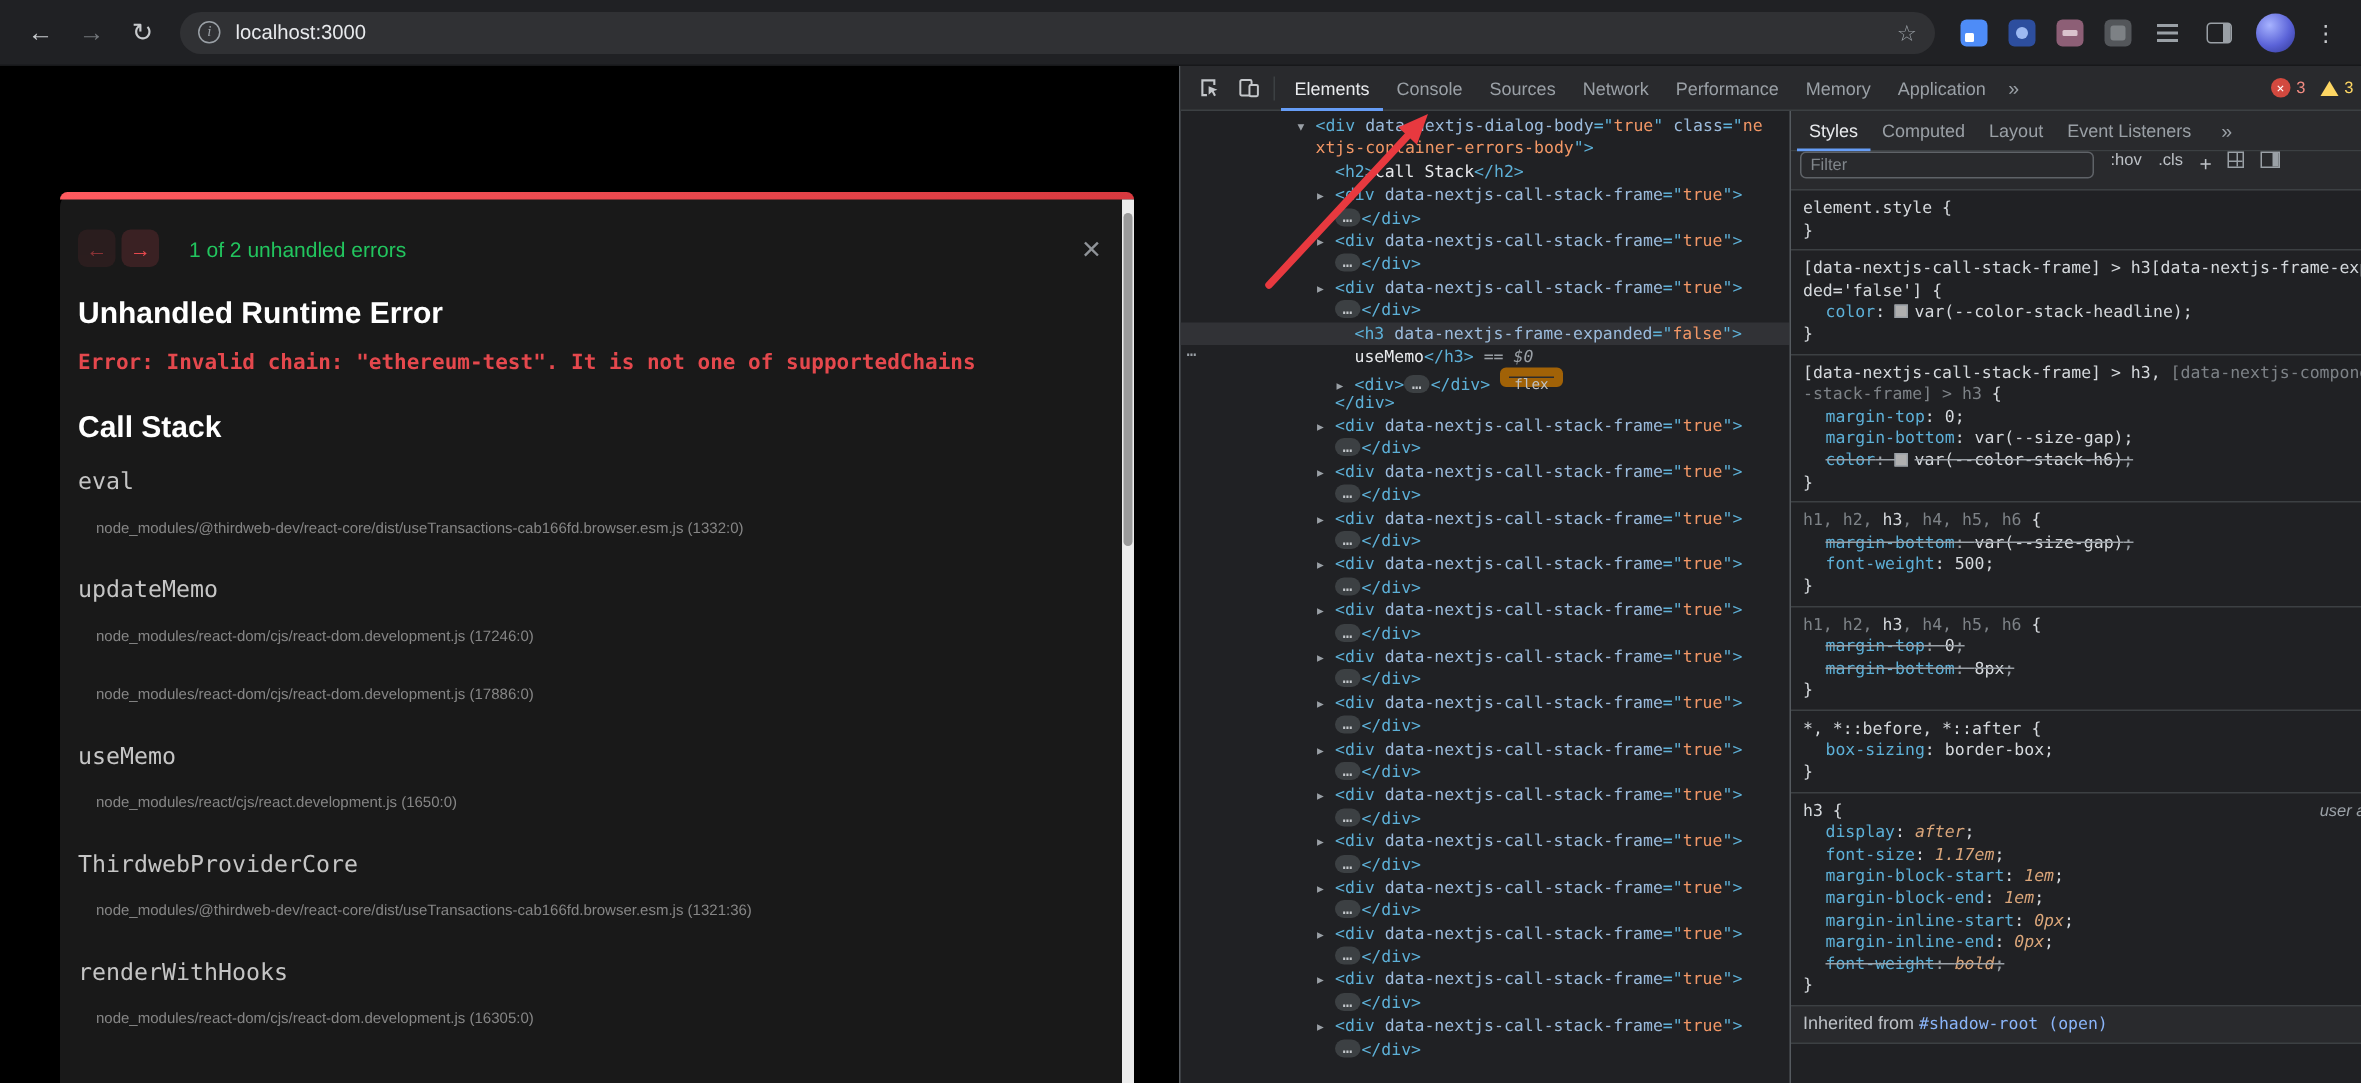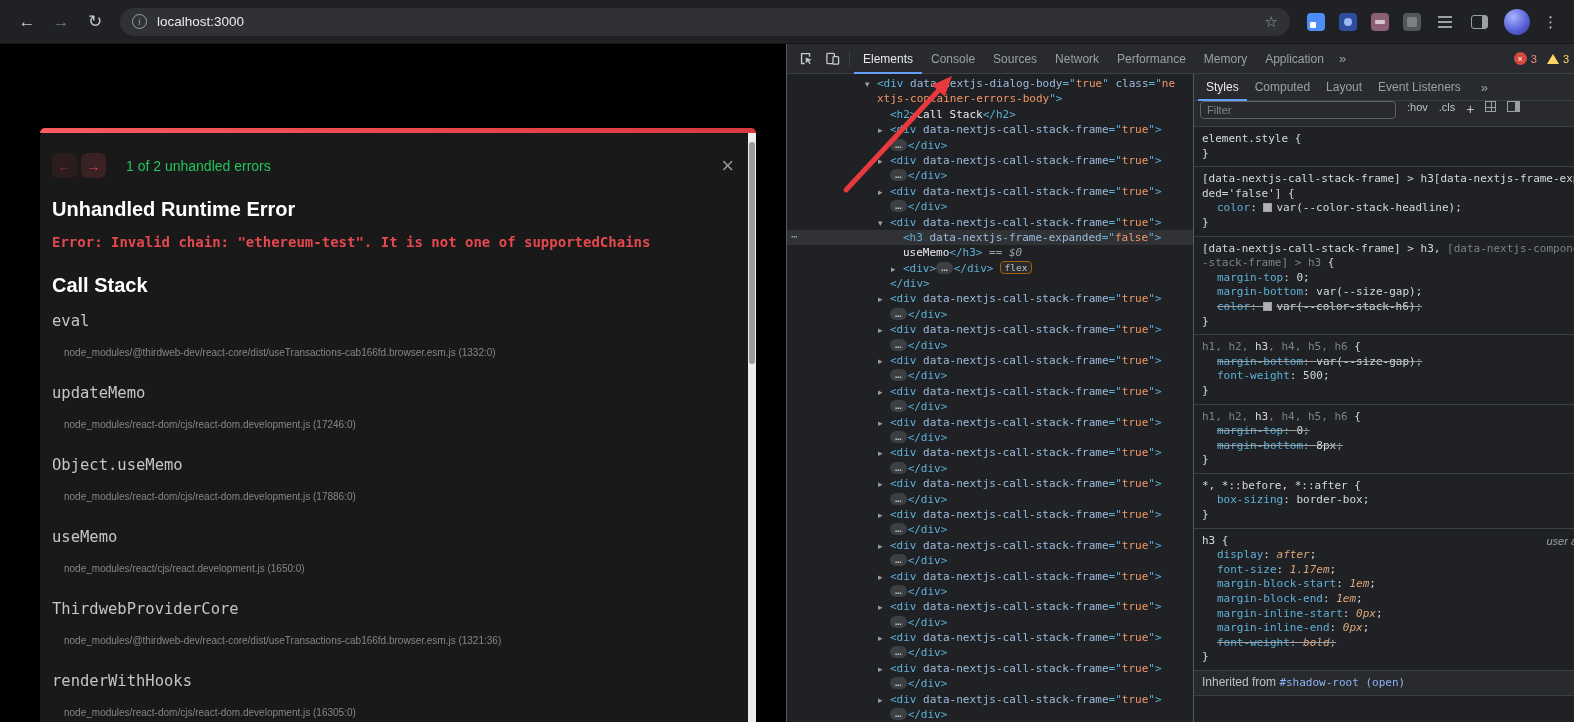--- a/index.html
+++ b/index.html
@@ -65,21 +65,21 @@
   .dt-body{flex:1;display:flex;min-height:0}
 
   
   .dom-pane{width:406px;position:relative;overflow:hidden;font-family:"DejaVu Sans Mono",monospace;font-size:11px;padding-top:2px;flex:0 0 auto}
   .tree-line{height:15.4px;line-height:15.4px;white-space:pre;color:#e8eaed}
   .tree-line.hl{background:#313236}
   .caret{display:inline-block;width:12px;color:#9aa0a6;font-size:9px;font-family:"DejaVu Sans",sans-serif}
   .s-tag{color:#5db0d7}.s-attr{color:#9bbbdc}.s-pun{color:#5db0d7}.s-val{color:#f29766}.s-txt{color:#e8eaed}
   .s-eq{color:#9aa0a6}.s-dollar{color:#9aa0a6;font-style:italic}
   .s-ell{display:inline-block;background:#3c4043;color:#c3c7cb;border-radius:7px;padding:0 5px;height:12px;line-height:12px;font-size:11px;vertical-align:1px;margin-right:1px}
-  .s-badge{display:inline-block;border:1px solid #a16207;background:#2a2b2e;color:#bdc1c6;border-radius:4px;padding:0 4px;height:13px;line-height:12px;font-size:9.5px;vertical-align:1px;margin-left:6px}
+  .s-badge{display:inline-block;border:6px solid #a16207;background:#2a2b2e;color:#bdc1c6;border-radius:4px;padding:0 4px;height:13px;line-height:12px;font-size:9.5px;vertical-align:1px;margin-left:6px}
   .gutter-dots{position:absolute;left:4px;top:156px;color:#9aa0a6;font-size:11px;letter-spacing:1px}
 
   
   .styles-pane{flex:1;display:flex;flex-direction:column;border-left:1px solid #555a5f;min-width:0;position:relative}
   .sp-tabs{height:27px;background:#292a2d;border-bottom:1px solid #3c4043;display:flex;align-items:center;padding:0 4px;flex:0 0 auto}
   .sp-tab{padding:0 8px;font-size:12px;color:#9aa0a6;height:27px;display:flex;align-items:center;white-space:nowrap}
   .sp-tab.sel{color:#e8eaed;box-shadow:inset 0 -2px 0 #669df6}
   .sp-more{color:#9aa0a6;font-size:13px;padding:0 6px;margin-left:6px}
   .sp-toolbar{height:26px;background:#292a2d;border-bottom:1px solid #3c4043;display:flex;align-items:flex-start;padding:0 6px;gap:11px;flex:0 0 auto}
   .filter-input{width:196px;height:18px;background:transparent;border:1px solid #5f6368;border-radius:4px;color:#e8eaed;font-size:11px;padding:0 6px;outline:none;font-family:"Liberation Sans",sans-serif}
@@ -159,21 +159,20 @@
     <div id="frames">
         <div class="frame">
           <div class="frame-name">eval</div>
           <div class="frame-loc">node_modules/@thirdweb-dev/react-core/dist/useTransactions-cab166fd.browser.esm.js (1332:0)</div>
         </div>
         <div class="frame">
           <div class="frame-name">updateMemo</div>
           <div class="frame-loc">node_modules/react-dom/cjs/react-dom.development.js (17246:0)</div>
         </div>
         <div class="frame">
-          <div class="frame-name">Object.useMemo</div>
           <div class="frame-loc">node_modules/react-dom/cjs/react-dom.development.js (17886:0)</div>
         </div>
         <div class="frame">
           <div class="frame-name">useMemo</div>
           <div class="frame-loc">node_modules/react/cjs/react.development.js (1650:0)</div>
         </div>
         <div class="frame">
           <div class="frame-name">ThirdwebProviderCore</div>
           <div class="frame-loc">node_modules/@thirdweb-dev/react-core/dist/useTransactions-cab166fd.browser.esm.js (1321:36)</div>
         </div>
@@ -239,21 +238,20 @@
       <span class="gutter-dots">⋯</span>
     <div class="tree-line" style="padding-left: 78px;"><span class="caret">▾</span><span class="s-tag">&lt;div</span><span class="s-attr"> data-nextjs-dialog-body</span><span class="s-pun">="</span><span class="s-val">true</span><span class="s-pun">"</span><span class="s-attr"> class</span><span class="s-pun">="</span><span class="s-val">ne</span></div>
         <div class="tree-line" style="padding-left: 90px;"><span class="s-val">xtjs-container-errors-body</span><span class="s-pun">"&gt;</span></div>
         <div class="tree-line" style="padding-left: 103px;"><span class="s-tag">&lt;h2&gt;</span><span class="s-txt">Call Stack</span><span class="s-tag">&lt;/h2&gt;</span></div>
         <div class="tree-line" style="padding-left: 91px;"><span class="caret">▸</span><span class="s-tag">&lt;div</span><span class="s-attr"> data-nextjs-call-stack-frame</span><span class="s-pun">="</span><span class="s-val">true</span><span class="s-pun">"&gt;</span></div>
         <div class="tree-line" style="padding-left: 103px;"><span class="s-ell">…</span><span class="s-tag">&lt;/div&gt;</span></div>
         <div class="tree-line" style="padding-left: 91px;"><span class="caret">▸</span><span class="s-tag">&lt;div</span><span class="s-attr"> data-nextjs-call-stack-frame</span><span class="s-pun">="</span><span class="s-val">true</span><span class="s-pun">"&gt;</span></div>
         <div class="tree-line" style="padding-left: 103px;"><span class="s-ell">…</span><span class="s-tag">&lt;/div&gt;</span></div>
         <div class="tree-line" style="padding-left: 91px;"><span class="caret">▸</span><span class="s-tag">&lt;div</span><span class="s-attr"> data-nextjs-call-stack-frame</span><span class="s-pun">="</span><span class="s-val">true</span><span class="s-pun">"&gt;</span></div>
         <div class="tree-line" style="padding-left: 103px;"><span class="s-ell">…</span><span class="s-tag">&lt;/div&gt;</span></div>
-        <div class="tree-line" style="padding-left: 91px;"><span class="caret">▾</span><span class="s-tag">&lt;div</span><span class="s-attr"> data-nextjs-call-stack-frame</span><span class="s-pun">="</span><span class="s-val">true</span><span class="s-pun">"&gt;</span></div>
         <div class="tree-line hl" style="padding-left: 116px;"><span class="s-tag">&lt;h3</span><span class="s-attr"> data-nextjs-frame-expanded</span><span class="s-pun">="</span><span class="s-val">false</span><span class="s-pun">"&gt;</span></div>
         <div class="tree-line" style="padding-left: 116px;"><span class="s-txt">useMemo</span><span class="s-tag">&lt;/h3&gt;</span><span class="s-eq"> == </span><span class="s-dollar">$0</span></div>
         <div class="tree-line" style="padding-left: 104px;"><span class="caret">▸</span><span class="s-tag">&lt;div&gt;</span><span class="s-ell">…</span><span class="s-tag">&lt;/div&gt;</span><span class="s-badge">flex</span></div>
         <div class="tree-line" style="padding-left: 103px;"><span class="s-tag">&lt;/div&gt;</span></div>
         <div class="tree-line" style="padding-left: 91px;"><span class="caret">▸</span><span class="s-tag">&lt;div</span><span class="s-attr"> data-nextjs-call-stack-frame</span><span class="s-pun">="</span><span class="s-val">true</span><span class="s-pun">"&gt;</span></div>
         <div class="tree-line" style="padding-left: 103px;"><span class="s-ell">…</span><span class="s-tag">&lt;/div&gt;</span></div>
         <div class="tree-line" style="padding-left: 91px;"><span class="caret">▸</span><span class="s-tag">&lt;div</span><span class="s-attr"> data-nextjs-call-stack-frame</span><span class="s-pun">="</span><span class="s-val">true</span><span class="s-pun">"&gt;</span></div>
         <div class="tree-line" style="padding-left: 103px;"><span class="s-ell">…</span><span class="s-tag">&lt;/div&gt;</span></div>
         <div class="tree-line" style="padding-left: 91px;"><span class="caret">▸</span><span class="s-tag">&lt;div</span><span class="s-attr"> data-nextjs-call-stack-frame</span><span class="s-pun">="</span><span class="s-val">true</span><span class="s-pun">"&gt;</span></div>
         <div class="tree-line" style="padding-left: 103px;"><span class="s-ell">…</span><span class="s-tag">&lt;/div&gt;</span></div>

